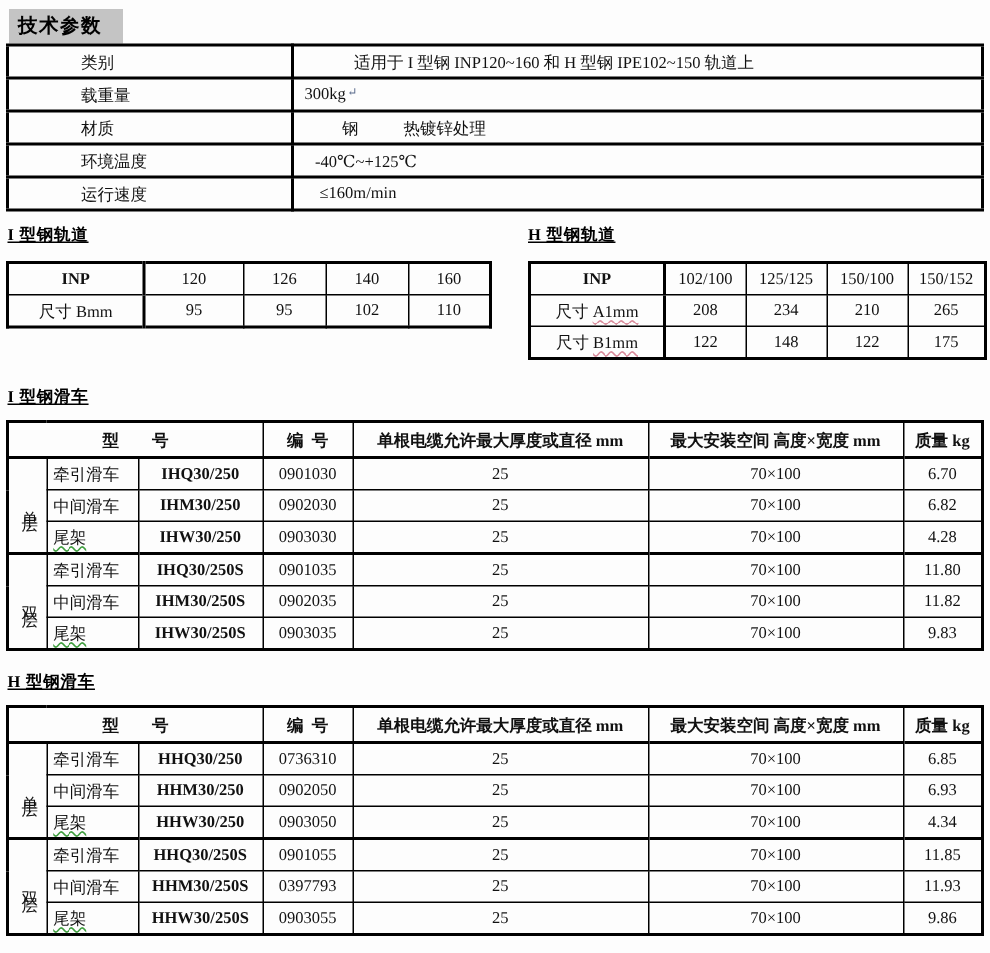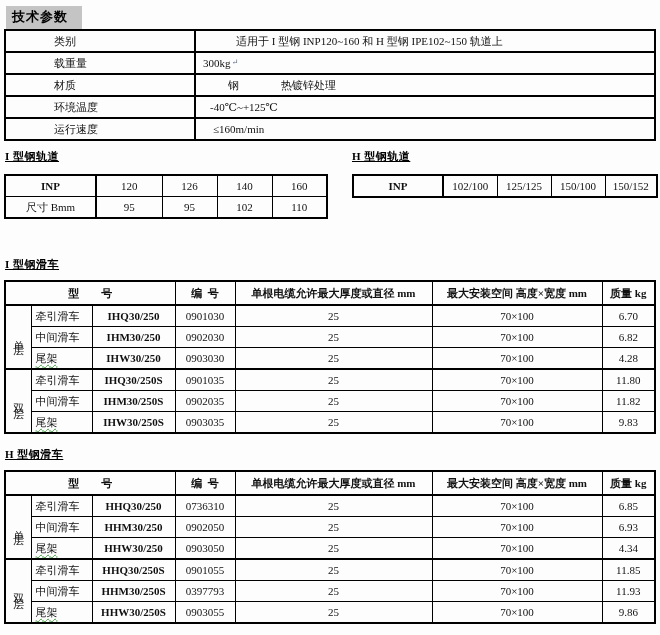--- a/index.html
+++ b/index.html
@@ -14,21 +14,21 @@
   
   .params{border:2px solid #000;}
   .params td{height:20px;border-top:2px solid #000;border-bottom:2px solid #000;}
   .params td.lbl{border-right:2px solid #000;padding-left:48px;}
   .params td.val{text-align:left;}
   .v0{padding-left:40px;margin-top:40px;}
   .v1{padding-left:7px;}
   .v2{padding-left:32px;}
   .v3{padding-left:14px;}
   .v4{padding-left:17px;}
-  .gap2{margin-left:42px;}
+  .gap2{margin-left:30px;}
   .pmark{font-size:8px;color:#5a6b8c;vertical-align:2px;margin-left:1px;}
   
   .rail{border:2px solid #000;}
   .rail td,.rail th{height:20px;text-align:center;}
   .rail .c0{border-right:2px solid #000;}
   .rail th{font-weight:bold;}
   
   .trolley{border:2px solid #000;}
   .trolley th{height:22px;font-weight:bold;text-align:center;border-bottom:2px solid #000;white-space:pre;}
   .trolley td{height:20px;text-align:center;}
@@ -122,20 +122,34 @@
       <col style="width:52px">
     </colgroup>
   <tbody>
       <tr>
     <th class="c0">INP</th>
     <td>102/100</td>
     <td>125/125</td>
     <td>150/100</td>
     <td>150/152</td>
   </tr>
+  <tr>
+    <td class="c0"><span>尺寸</span> <span class="sp-red">A1mm</span></td>
+    <td>208</td>
+    <td>234</td>
+    <td>210</td>
+    <td>265</td>
+  </tr>
+  <tr>
+    <td class="c0"><span>尺寸</span> <span class="sp-red">B1mm</span></td>
+    <td>122</td>
+    <td>148</td>
+    <td>122</td>
+    <td>175</td>
+  </tr>
 </tbody>
   </table>
 
 <div class="sec-title t-itrolley">I 型钢滑车</div>
 <table class="trolley i-trolley">
   <colgroup>
       <col style="width:26px">
       <col style="width:61px">
       <col style="width:83px">
       <col style="width:60px">

